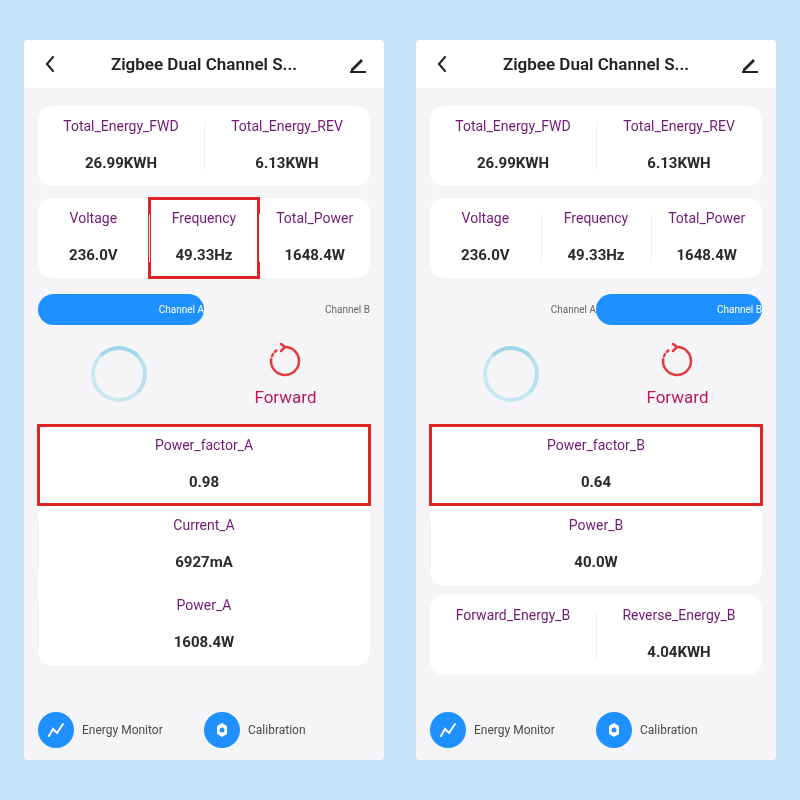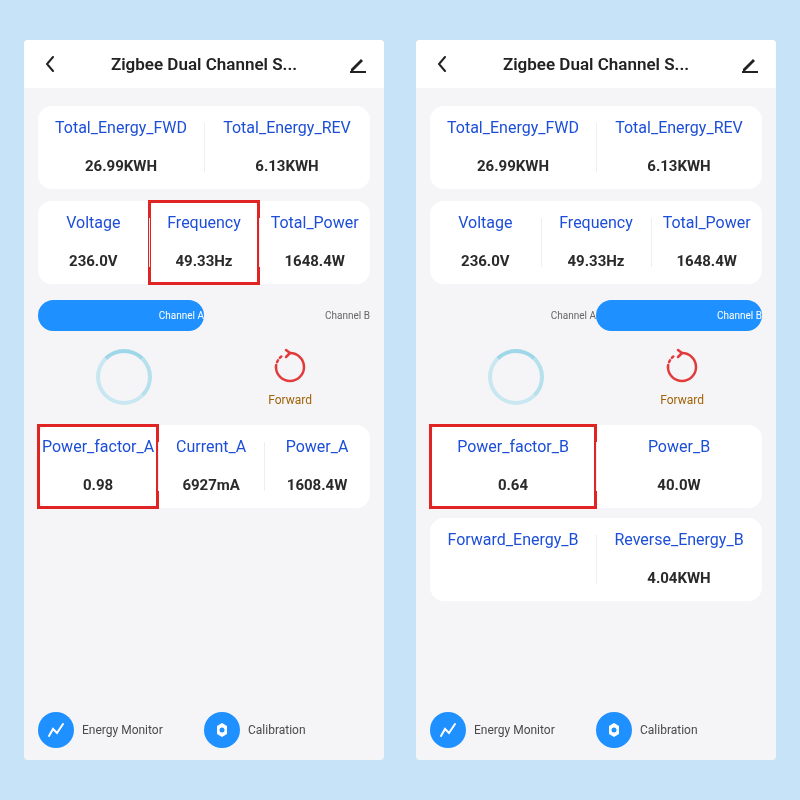--- a/index.html
+++ b/index.html
@@ -9,31 +9,31 @@
 .back-icon { width: 20px; height: 20px; display: flex; align-items: center; justify-content: center; cursor: pointer; }
 .back-icon svg { width: 10px; height: 16px; }
 .title { font-size: 17px; font-weight: 600; color: #222; }
 .edit-icon { width: 20px; height: 20px; display: flex; align-items: center; justify-content: center; cursor: pointer; }
 .edit-icon svg { width: 18px; height: 18px; }
 .content { flex: 1; padding: 18px 14px 8px; display: flex; flex-direction: column; }
 .card { background: #fff; border-radius: 14px; display: flex; }
 .totals { margin-bottom: 12px; }
 .cell { flex: 1; text-align: center; padding: 12px 4px 14px; position: relative; }
 .cell + .cell::before { content: ""; position: absolute; left: 0; top: 20%; height: 60%; width: 1px; background: #eceef0; }
-.label { font-size: 16px; color: #1d4ed8; margin-bottom: 6px; }
+.label { font-size: 14px; color: #701a75; margin-bottom: 6px; }
 .value { font-size: 15px; font-weight: 700; color: #2a2a2a; margin-top: 20px; }
 .tabs { display: flex; margin: 16px 0 12px; }
 .tab { flex: 1; text-align: right; padding: 10px 0; font-size: 10px; color: #666; cursor: pointer; border-radius: 20px; }
 .tab.active { background: #1e90ff; color: #fff; }
 .visuals { display: flex; justify-content: space-around; align-items: center; padding: 4px 0 14px; }
 .spinner { width: 56px; height: 56px; border-radius: 50%; border: 4px solid #c8e7f0; border-top-color: #9ed7e8; border-right-color: #b5e0ec; }
 .arrow-box { display: flex; flex-direction: column; align-items: center; gap: 6px; }
 .arrow-icon { width: 40px; height: 40px; }
-.arrow-label { font-size: 12px; color: #a16207; }
-.metrics { margin-top: 4px; }
+.arrow-label { font-size: 17px; color: #be185d; }
+.metrics { margin-top: 4px; flex-direction: column; }
 .energy-row { margin-top: 10px; }
 .bottom { margin-top: auto; padding: 14px 0 4px; display: flex; }
 .bottom-item { flex: 1; display: flex; align-items: center; gap: 8px; cursor: pointer; }
 .bottom-icon { width: 36px; height: 36px; border-radius: 50%; background: #1e90ff; display: flex; align-items: center; justify-content: center; }
 .bottom-label { font-size: 12px; color: #4a4a4a; }
 .redbox { outline: 3px solid #e02424; outline-offset: -2px; }
 </style>
 </head>
 <body>
 

